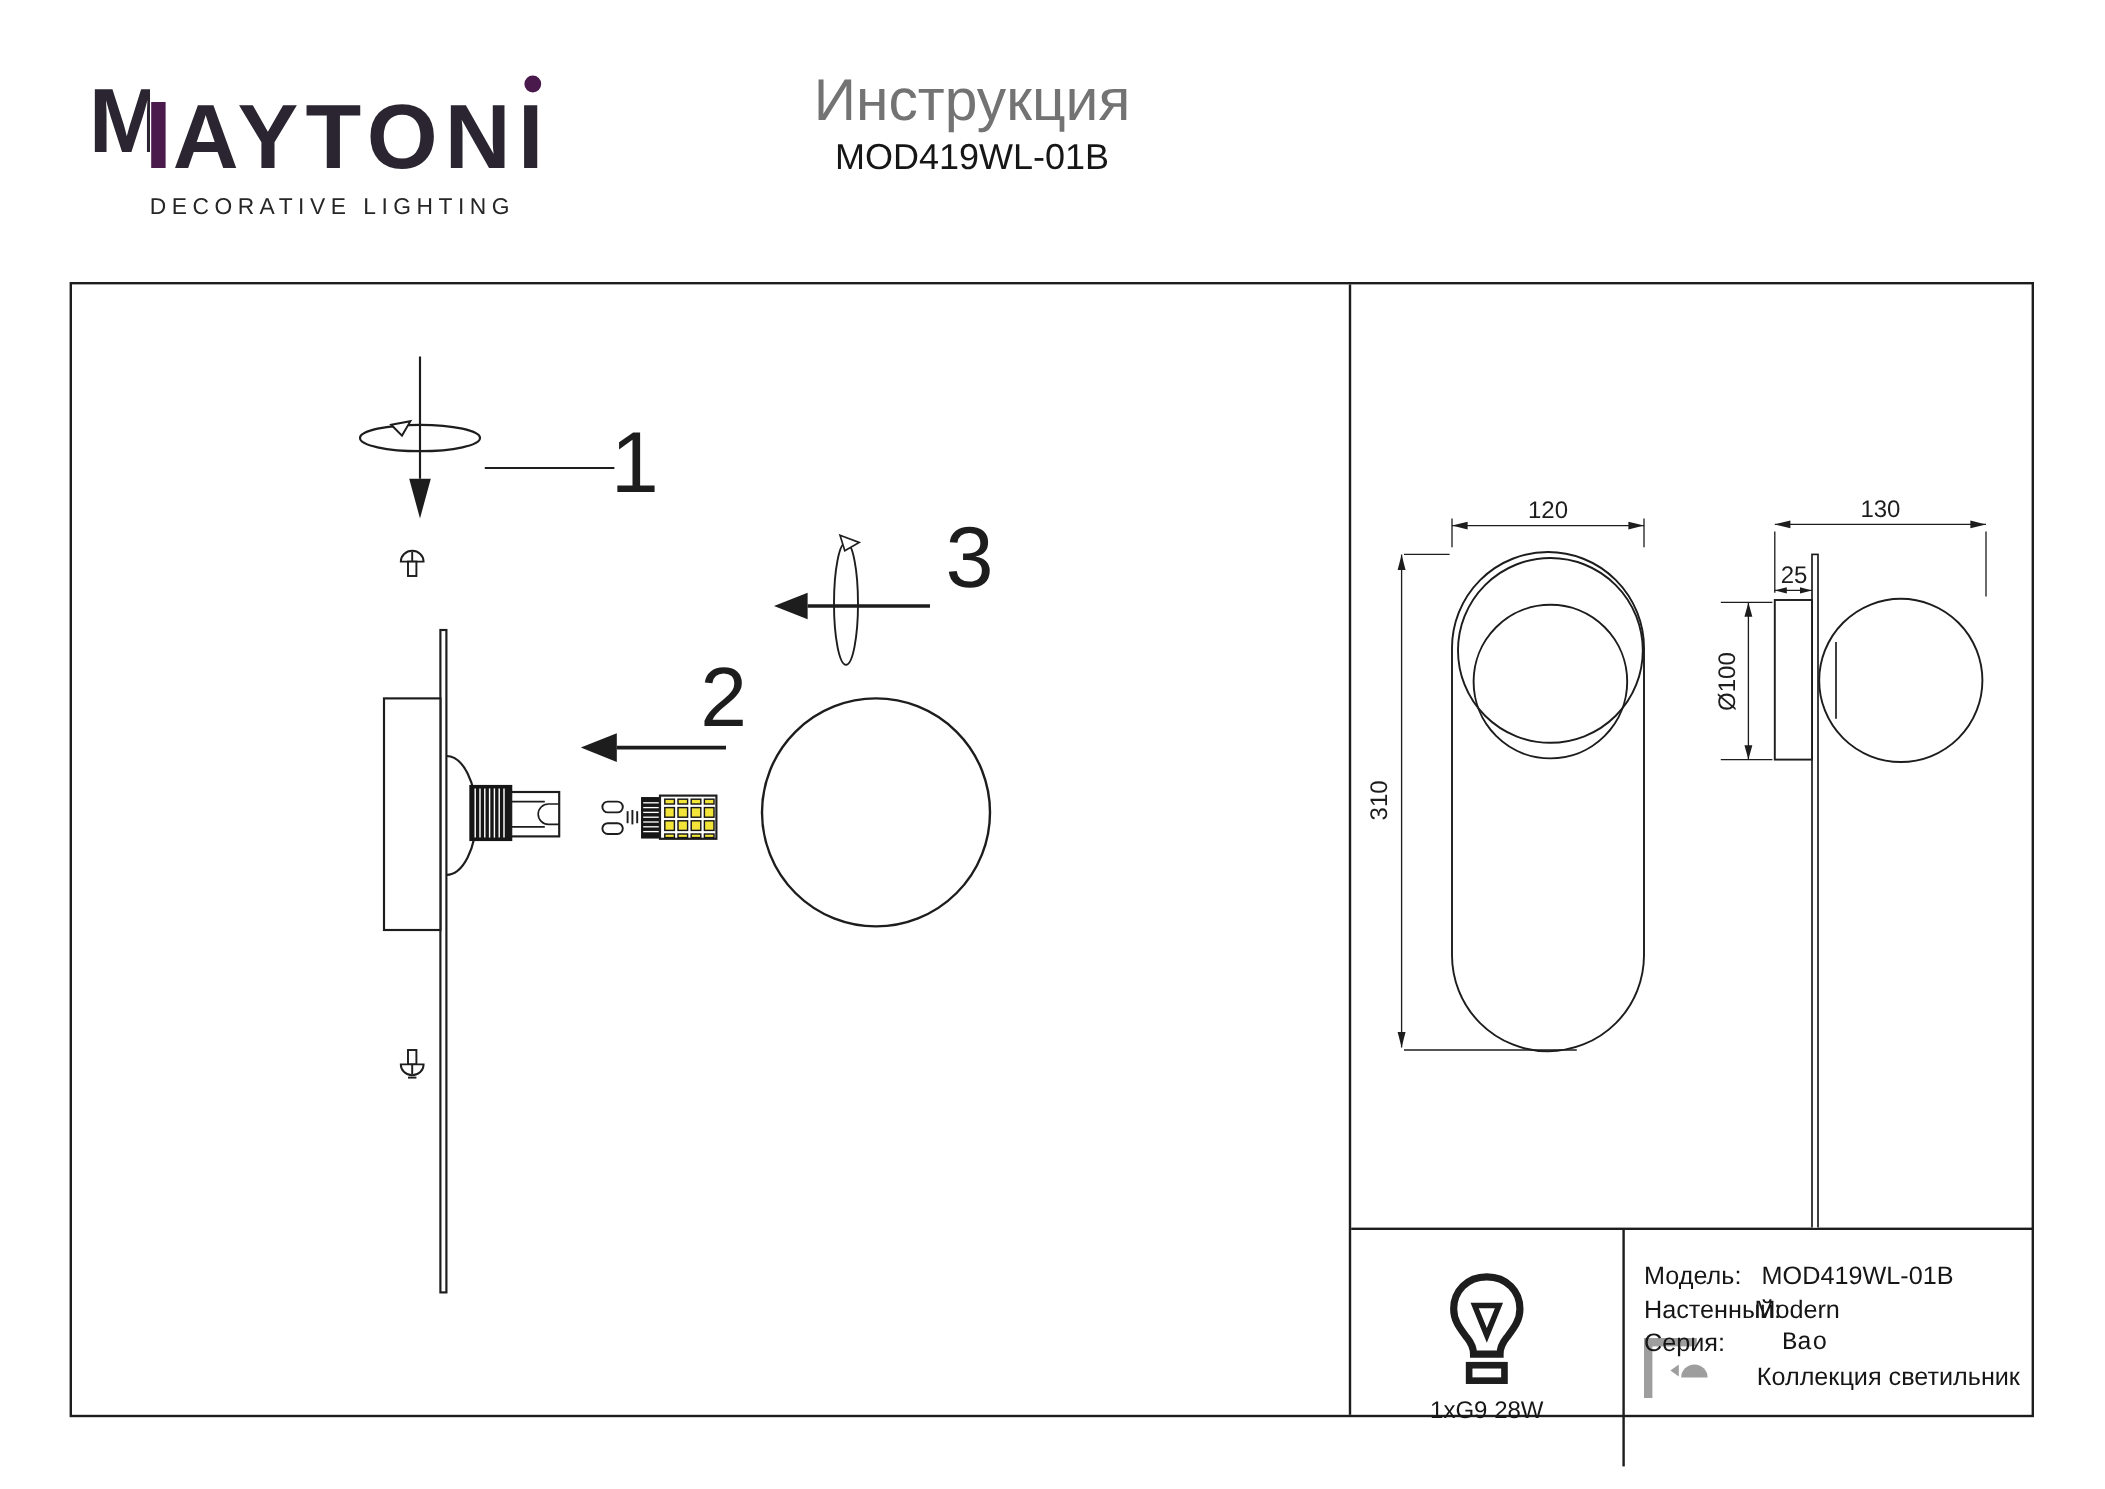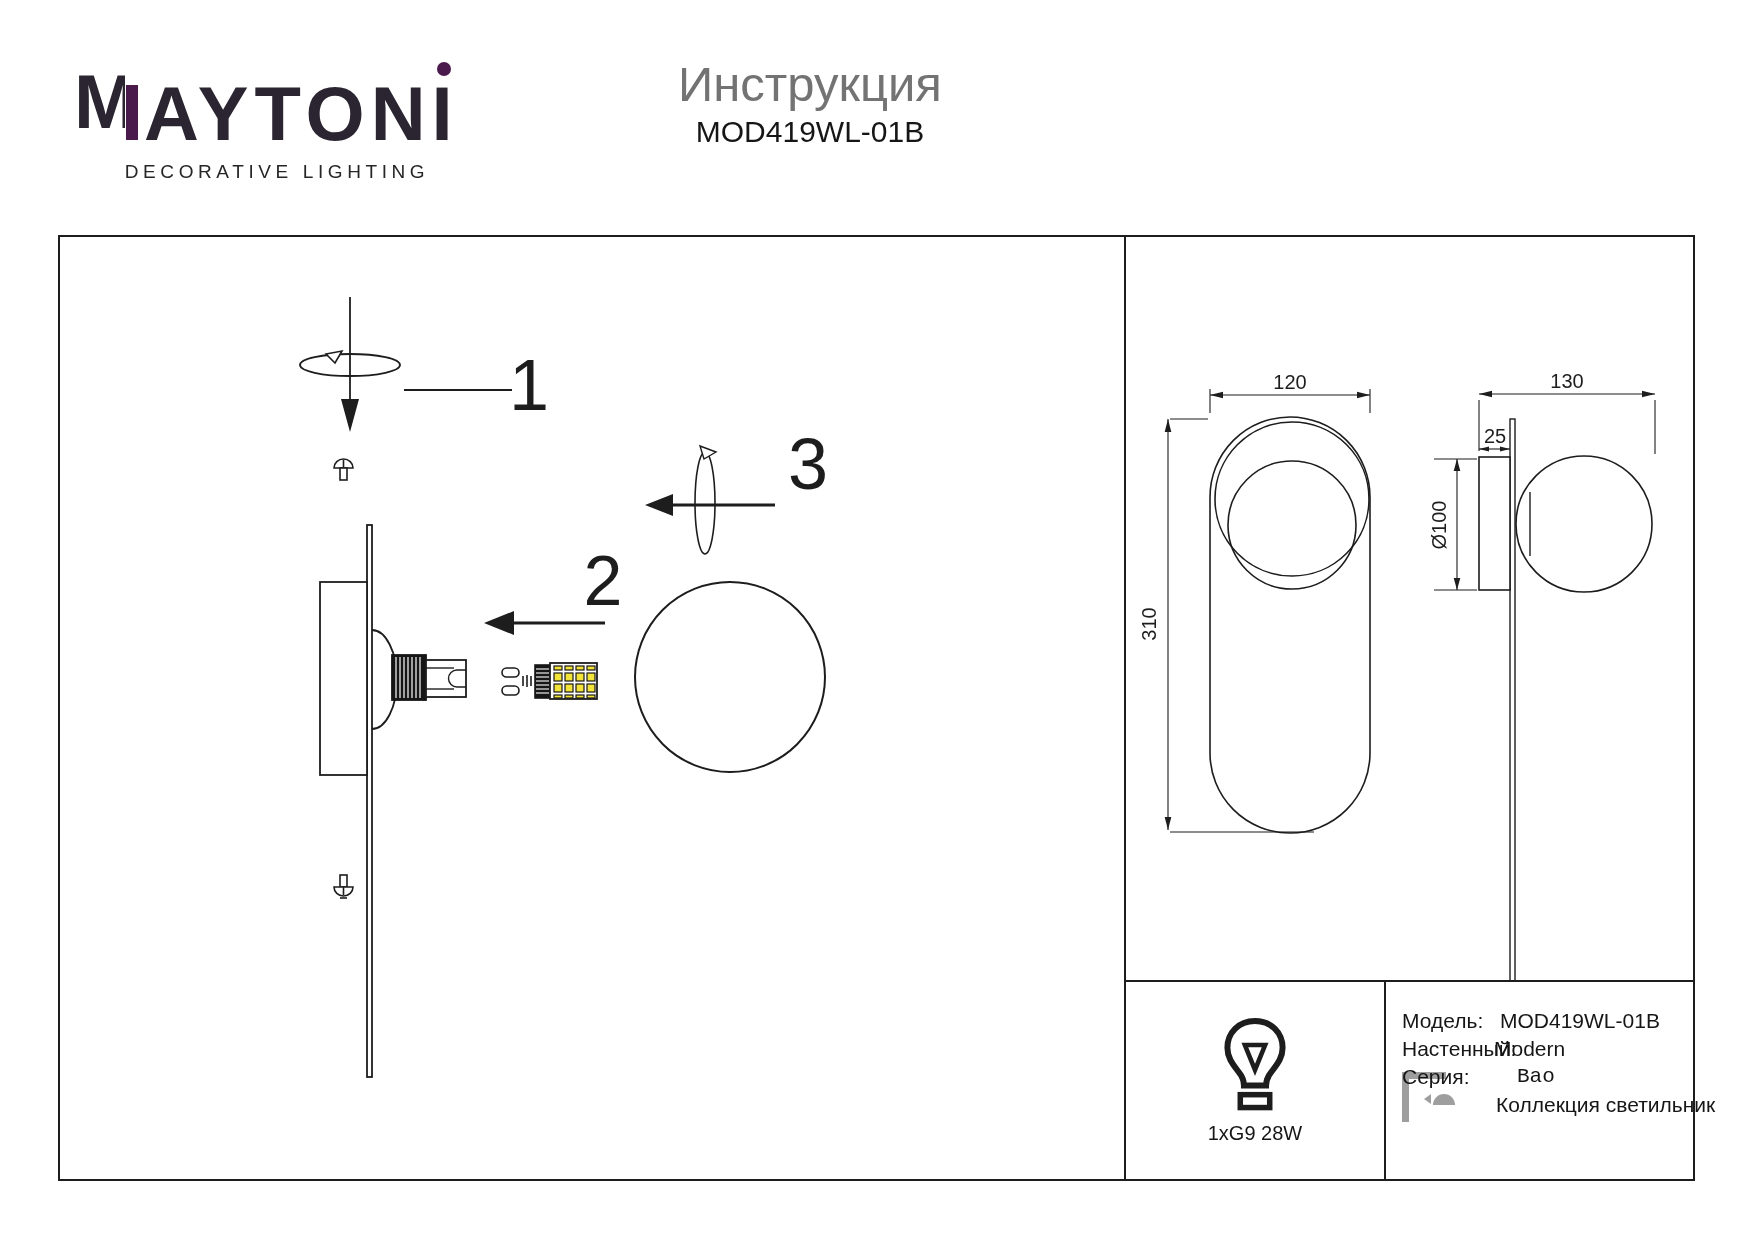--- a/index.html
+++ b/index.html
@@ -28,24 +28,24 @@
   
   .main-box{
     position:absolute;left:58px;top:235px;width:1637px;height:946px;
     border:2px solid #1d1d1d;box-sizing:border-box;background:#fff;
   }
   .assembly-svg{position:absolute;left:0;top:0;}
   .right-panel{
     position:absolute;left:1064px;top:0;width:569px;height:942px;
     border-left:2px solid #1d1d1d;box-sizing:content-box;
   }
-  .drawings-wrap{height:743px;border-bottom:2px solid #1d1d1d;}
+  .drawings-wrap{height:743px;border-bottom:2px solid #1d1d1d;margin-top:43px;}
   .info-row{display:flex;height:197px;}
   .bulb-cell{
-    width:260px;border-right:2px solid #1d1d1d;box-sizing:border-box;
+    width:228px;border-right:2px solid #1d1d1d;box-sizing:border-box;
     display:flex;flex-direction:column;align-items:center;justify-content:center;gap:2px;
   }
   .bulb-caption{font-size:20px;color:#161616;}
   .spec-cell{flex:1;position:relative;font-size:21px;color:#161616;}
   .spec-row{position:absolute;left:0;white-space:nowrap;}
   .spec-label{position:absolute;left:16px;top:0;}
   .spec-value{position:absolute;top:0;}
   .row-1{top:26px;}  .row-1 .spec-value{left:114px;}
   .row-2{top:54px;}  .row-2 .spec-value{left:108px;}
   .row-3{top:82px;}  .row-3 .spec-value{left:131px;font-family:Liberation Mono, monospace;}

